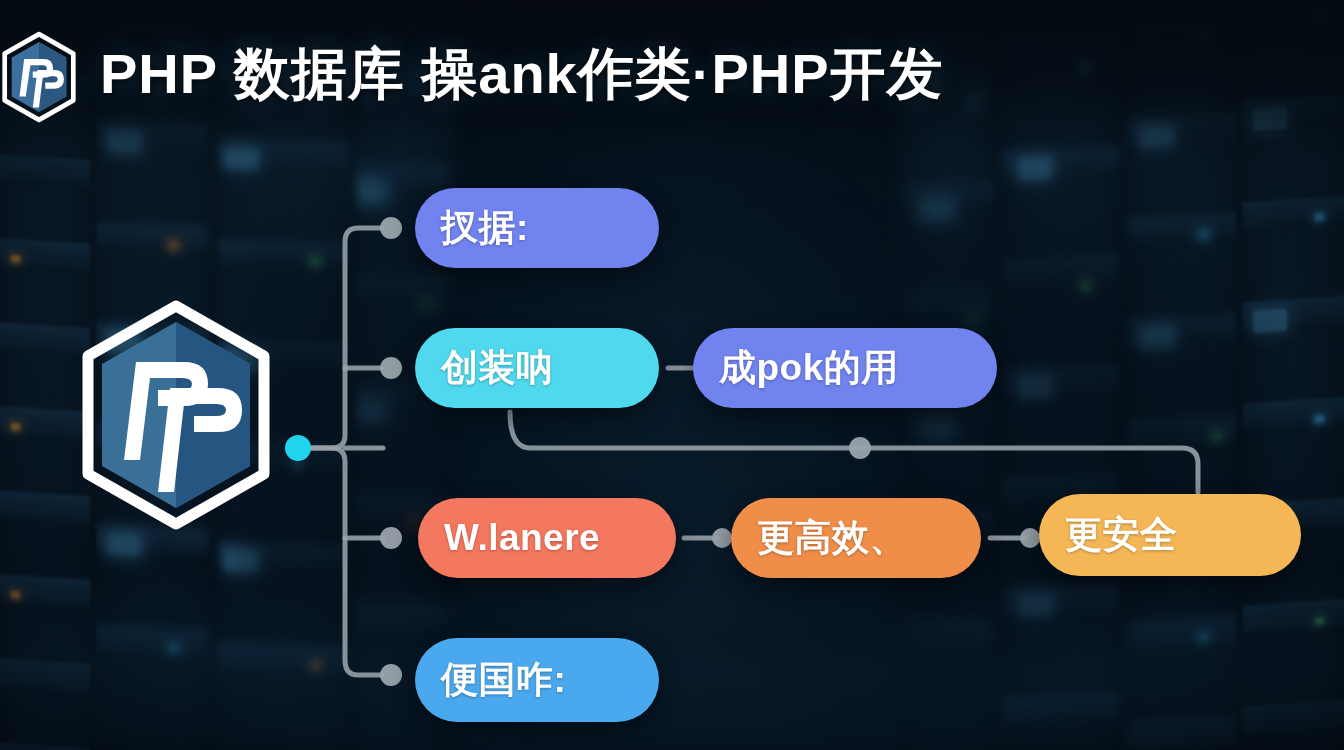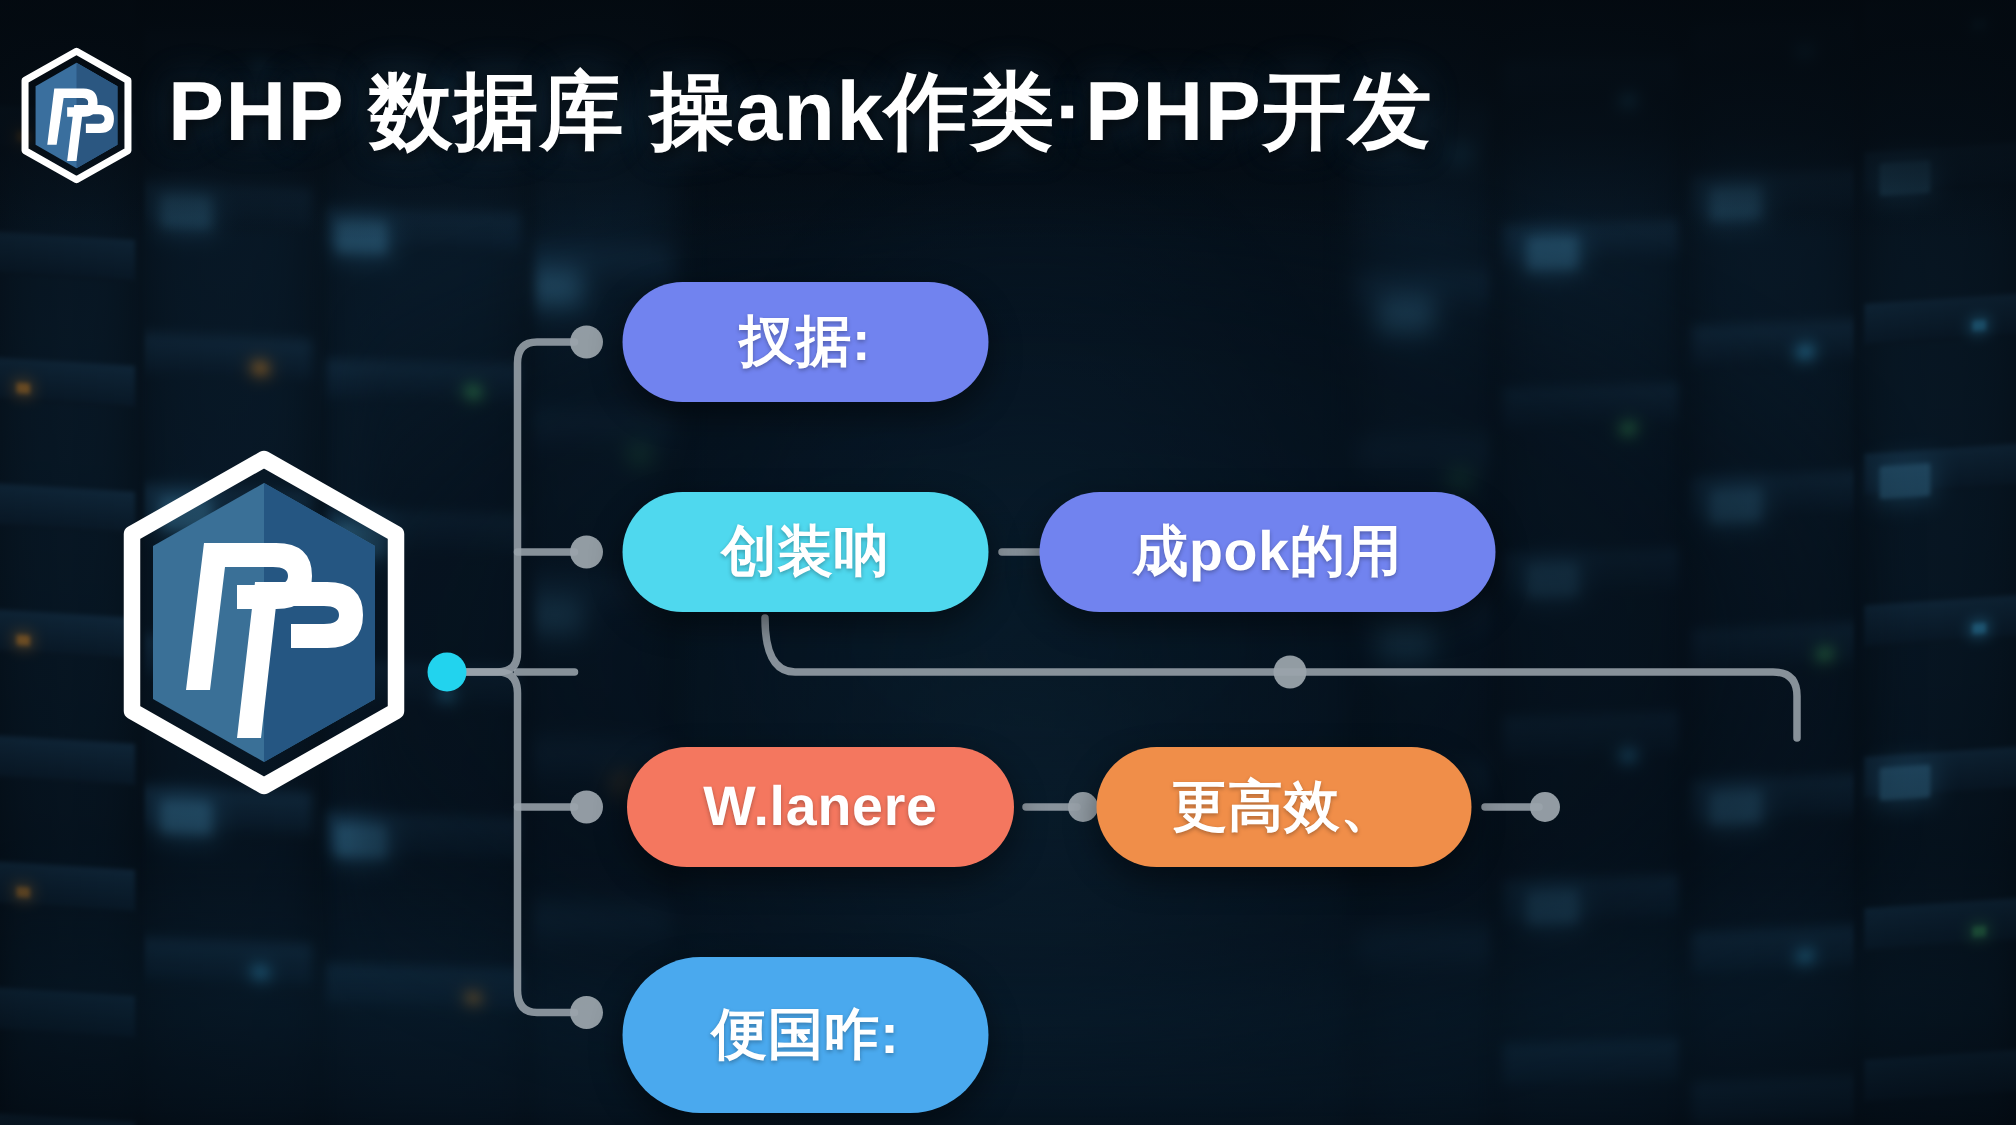--- a/index.html
+++ b/index.html
@@ -124,21 +124,20 @@
   }
 
   
   .header {
     position: absolute;
     left: 0; top: 0;
     width: 100%;
     height: 150px;
     display: flex;
     align-items: center;
-    padding-left: 12px;
     box-sizing: border-box;
   }
   .logo-small {
     width: 78px;
     height: 92px;
     flex: none;
     margin-top: 4px;
   }
   .header-title {
     margin-left: 22px;
@@ -173,21 +172,20 @@
     opacity: 0.88;
   }
   .link-dot { fill: #9aa3ab; opacity: 0.95; }
   .hub-dot  { fill: #22d3ee; }
 
   
   .node {
     position: absolute;
     display: flex;
     align-items: center;
-    justify-content: center;
     border-radius: 999px;
     color: #ffffff;
     font-size: 37px;
     font-weight: 700;
     letter-spacing: 0.5px;
     white-space: nowrap;
     box-shadow: 0 8px 22px rgba(0,0,0,0.45);
     text-shadow: 0 1px 3px rgba(0,0,0,0.28);
     box-sizing: border-box;
     padding: 0 26px;
@@ -403,18 +401,21 @@
   </div>
 
   <div class="node" style="left:731px; top:498px; width:250px; height:80px; background:#f08e49;">
     <span>更高效、</span>
   </div>
 
   <div class="node" style="left:418px; top:498px; width:258px; height:80px; background:#f4775f;">
     <span>W.lanere</span>
   </div>
 
-
-  <div class="node" style="left:415px; top:638px; width:244px; height:104px; background:#4aa9ee;">
+  <div class="node" style="left:1039px; top:494px; width:262px; height:82px; background:#f5b755;">
+    <span>更安全</span>
+  </div>
+
+  <div class="node" style="left:415px; top:638px; width:244px; height:84px; background:#4aa9ee;">
     <span>便国咋:</span>
   </div>
 
 </div>
 
 </body></html>

